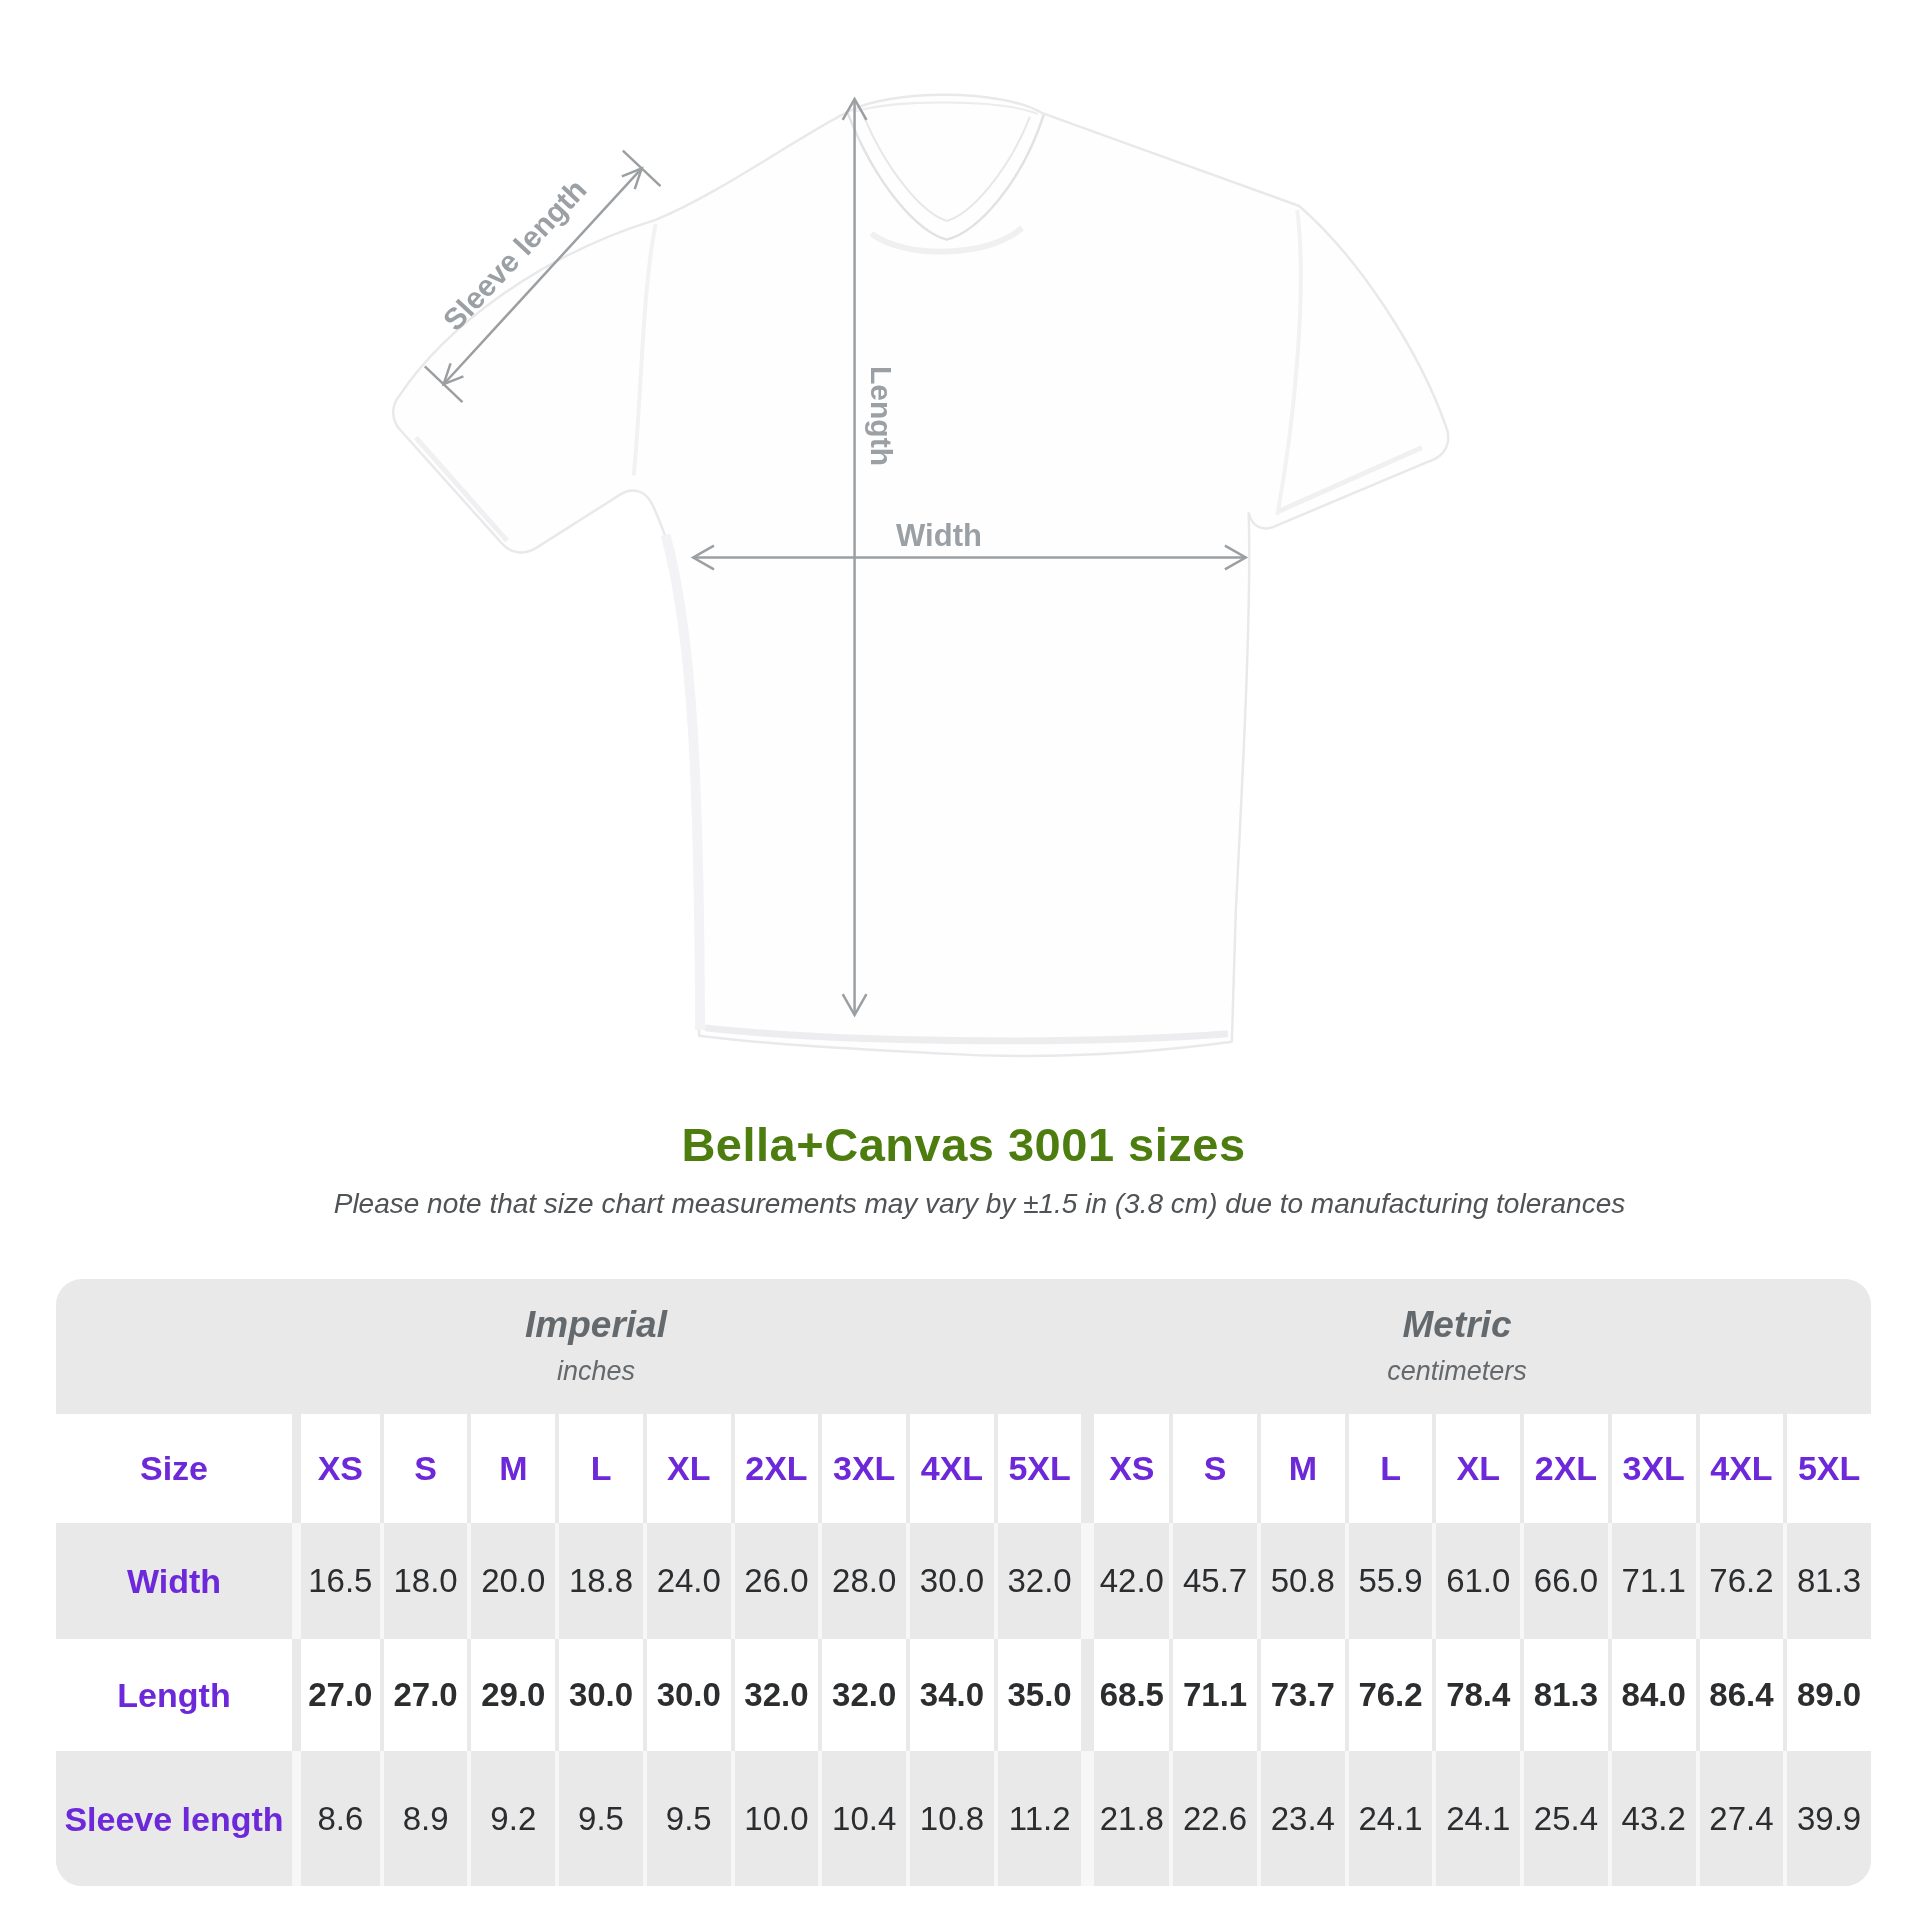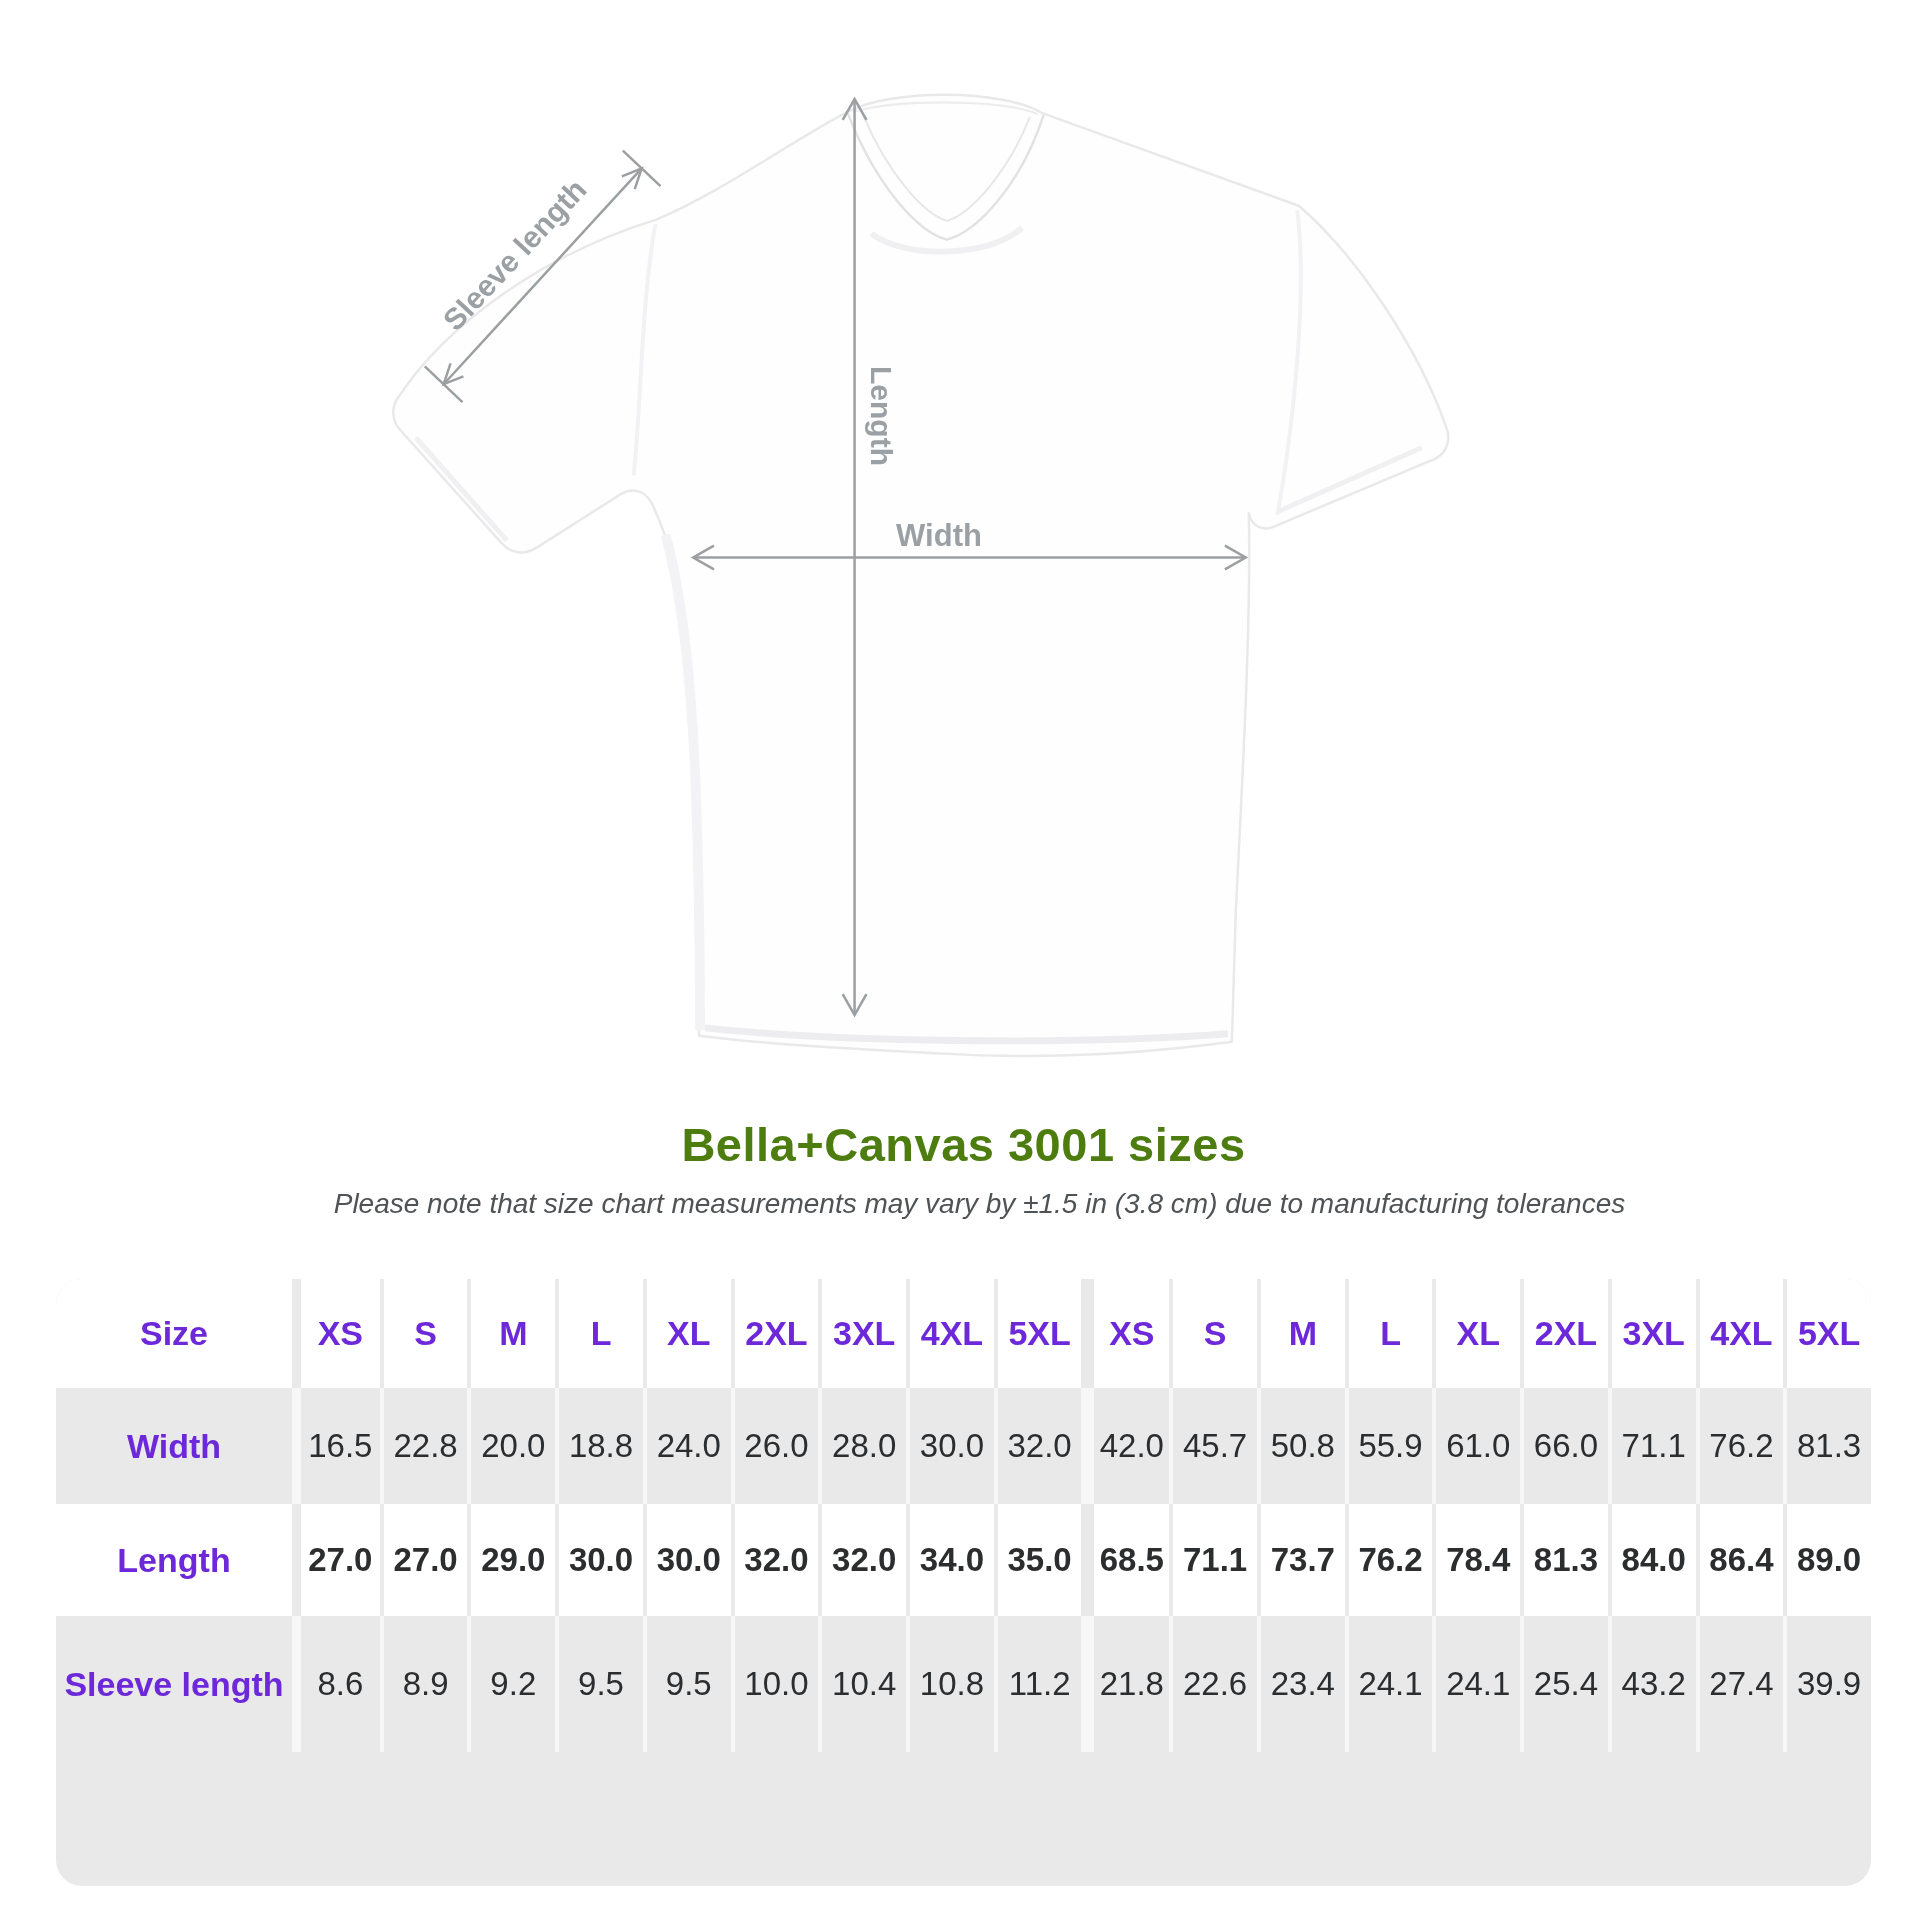--- a/index.html
+++ b/index.html
@@ -119,20 +119,30 @@
 
   <div class="dim-label sleeve">Sleeve length</div>
   <div class="dim-label length">Length</div>
   <div class="dim-label width">Width</div>
 
   <div class="title">Bella+Canvas 3001 sizes</div>
   <div class="note">Please note that size chart measurements may vary by ±1.5 in (3.8 cm) due to manufacturing tolerances</div>
 
   <div class="card">
 
+    <div class="group-headers">
+      <div class="group imperial">
+        <div class="g-name">Imperial</div>
+        <div class="g-unit">inches</div>
+      </div>
+      <div class="group metric">
+        <div class="g-name">Metric</div>
+        <div class="g-unit">centimeters</div>
+      </div>
+    </div>
 
     <div class="grid">
 
       <div class="cell rw head lab">Size</div>
       <div class="cell rw head d g1">XS</div>
       <div class="cell rw head d">S</div>
       <div class="cell rw head d">M</div>
       <div class="cell rw head d">L</div>
       <div class="cell rw head d">XL</div>
       <div class="cell rw head d">2XL</div>
@@ -144,21 +154,21 @@
       <div class="cell rw head d">M</div>
       <div class="cell rw head d">L</div>
       <div class="cell rw head d">XL</div>
       <div class="cell rw head d">2XL</div>
       <div class="cell rw head d">3XL</div>
       <div class="cell rw head d">4XL</div>
       <div class="cell rw head d">5XL</div>
 
       <div class="cell rg lab">Width</div>
       <div class="cell rg d g1">16.5</div>
-      <div class="cell rg d">22.8</div>
+      <div class="cell rg d">18.0</div>
       <div class="cell rg d">20.0</div>
       <div class="cell rg d">18.8</div>
       <div class="cell rg d">24.0</div>
       <div class="cell rg d">26.0</div>
       <div class="cell rg d">28.0</div>
       <div class="cell rg d">30.0</div>
       <div class="cell rg d">32.0</div>
       <div class="cell rg d g2">42.0</div>
       <div class="cell rg d">45.7</div>
       <div class="cell rg d">50.8</div>

